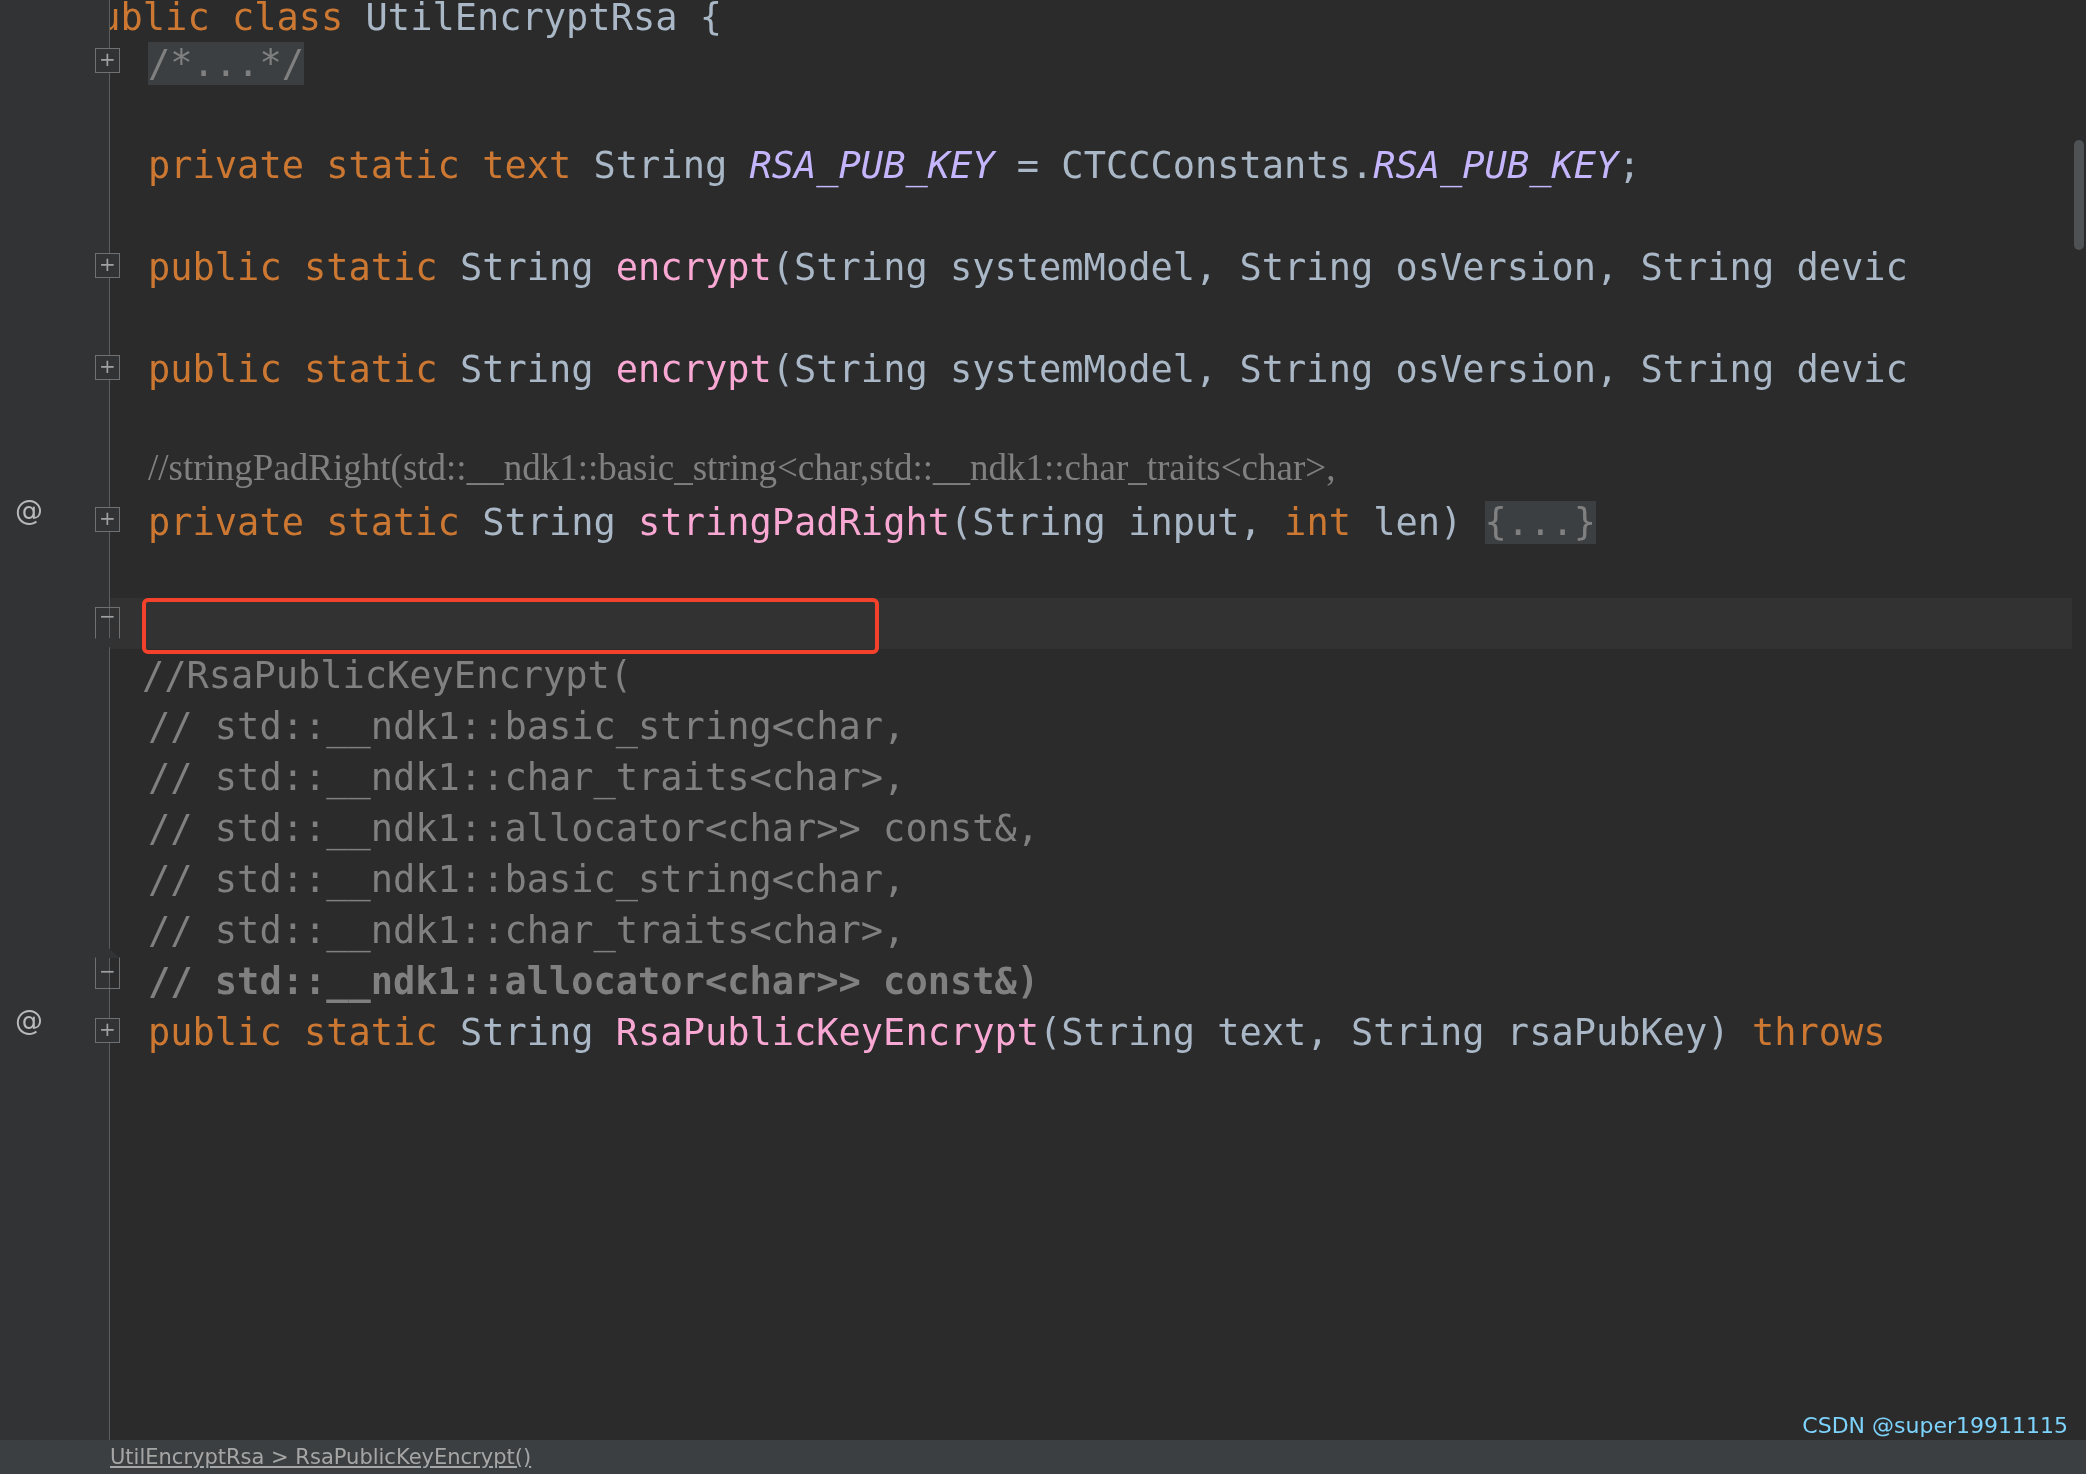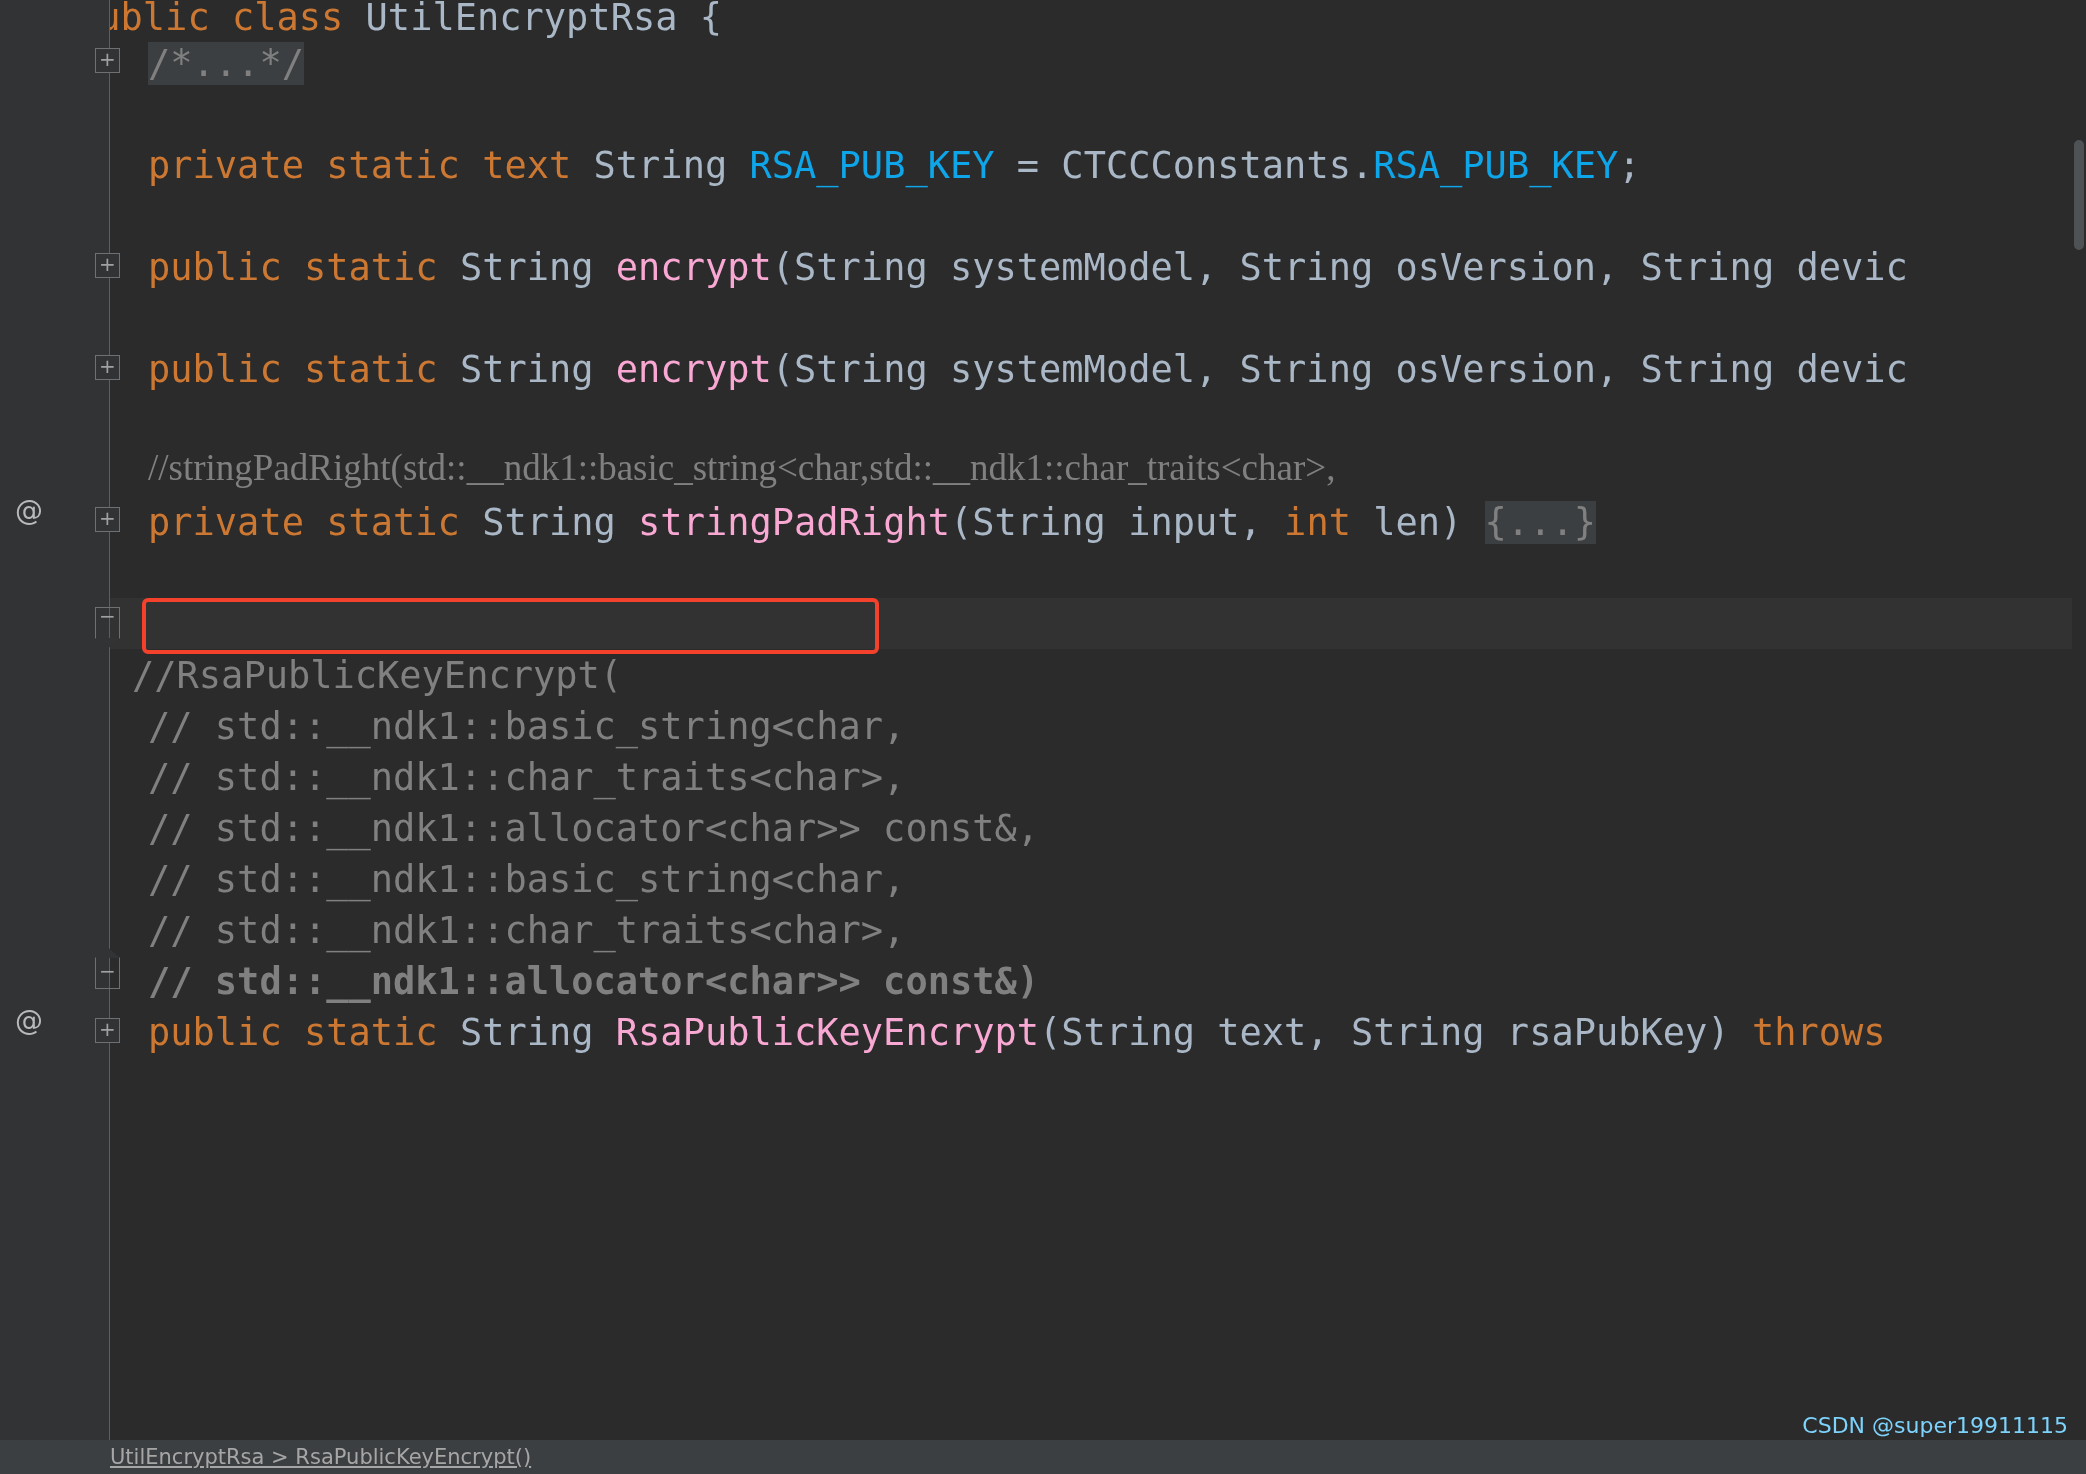--- a/index.html
+++ b/index.html
@@ -144,21 +144,21 @@
     width: 2086px;
     height: 51px;
     background: #323232;
     z-index: 2;
   }
 
   
   .kw      { color: #cc7832; }
   .plain   { color: #a9b7c6; }
   .cmt     { color: #808080; }
-  .const   { color: #0ea5e9; }
+  .const   { color: #c4b5fd; font-style: italic; }
   .method  { color: #f9a8d4; }
   .folded  { background: #3c3f41; color: #808080; }
   .cmt-fold{ background: #3c3f41; color: #808080; }
 
   
   .red-box {
     position: absolute;
     border: 4px solid #f4412c;
     border-radius: 6px;
     box-sizing: border-box;
@@ -241,21 +241,21 @@
     <div class="code-line" style="top:242px; left:38px;"><span class="kw">public </span><span class="kw">static </span><span class="plain">String </span><span class="method">encrypt</span><span class="plain">(String systemModel, String osVersion, String devic</span></div>
 
     <div class="code-line" style="top:344px; left:38px;"><span class="kw">public </span><span class="kw">static </span><span class="plain">String </span><span class="method">encrypt</span><span class="plain">(String systemModel, String osVersion, String devic</span></div>
 
     <div class="code-line" style="top:442px; left:38px;font-family:Liberation Serif, serif;"><span class="cmt">//stringPadRight(std::__ndk1::basic_string&lt;char,std::__ndk1::char_traits&lt;char&gt;,</span></div>
 
     <div class="code-line" style="top:497px; left:38px;"><span class="kw">private </span><span class="kw">static </span><span class="plain">String </span><span class="method">stringPadRight</span><span class="plain">(String input, </span><span class="kw">int </span><span class="plain">len) </span><span class="folded">{...}</span></div>
 
     <div class="code-line" style="top:599px; left:38px;"><span class="cmt">//项目合作可以通过微信 super19911115 联系</span></div>
 
-    <div class="code-line" style="top:650px; left:22px;text-align:right;"><span class="cmt">//RsaPublicKeyEncrypt(</span></div>
+    <div class="code-line" style="top:650px; left:32px;text-align:right;"><span class="cmt">//RsaPublicKeyEncrypt(</span></div>
 
     <div class="code-line" style="top:701px; left:38px;"><span class="cmt">// std::__ndk1::basic_string&lt;char,</span></div>
 
     <div class="code-line" style="top:752px; left:38px;"><span class="cmt">// std::__ndk1::char_traits&lt;char&gt;,</span></div>
 
     <div class="code-line" style="top:803px; left:38px;"><span class="cmt">// std::__ndk1::allocator&lt;char&gt;&gt; const&amp;,</span></div>
 
     <div class="code-line" style="top:854px; left:38px;"><span class="cmt">// std::__ndk1::basic_string&lt;char,</span></div>
 
     <div class="code-line" style="top:905px; left:38px;"><span class="cmt">// std::__ndk1::char_traits&lt;char&gt;,</span></div>

